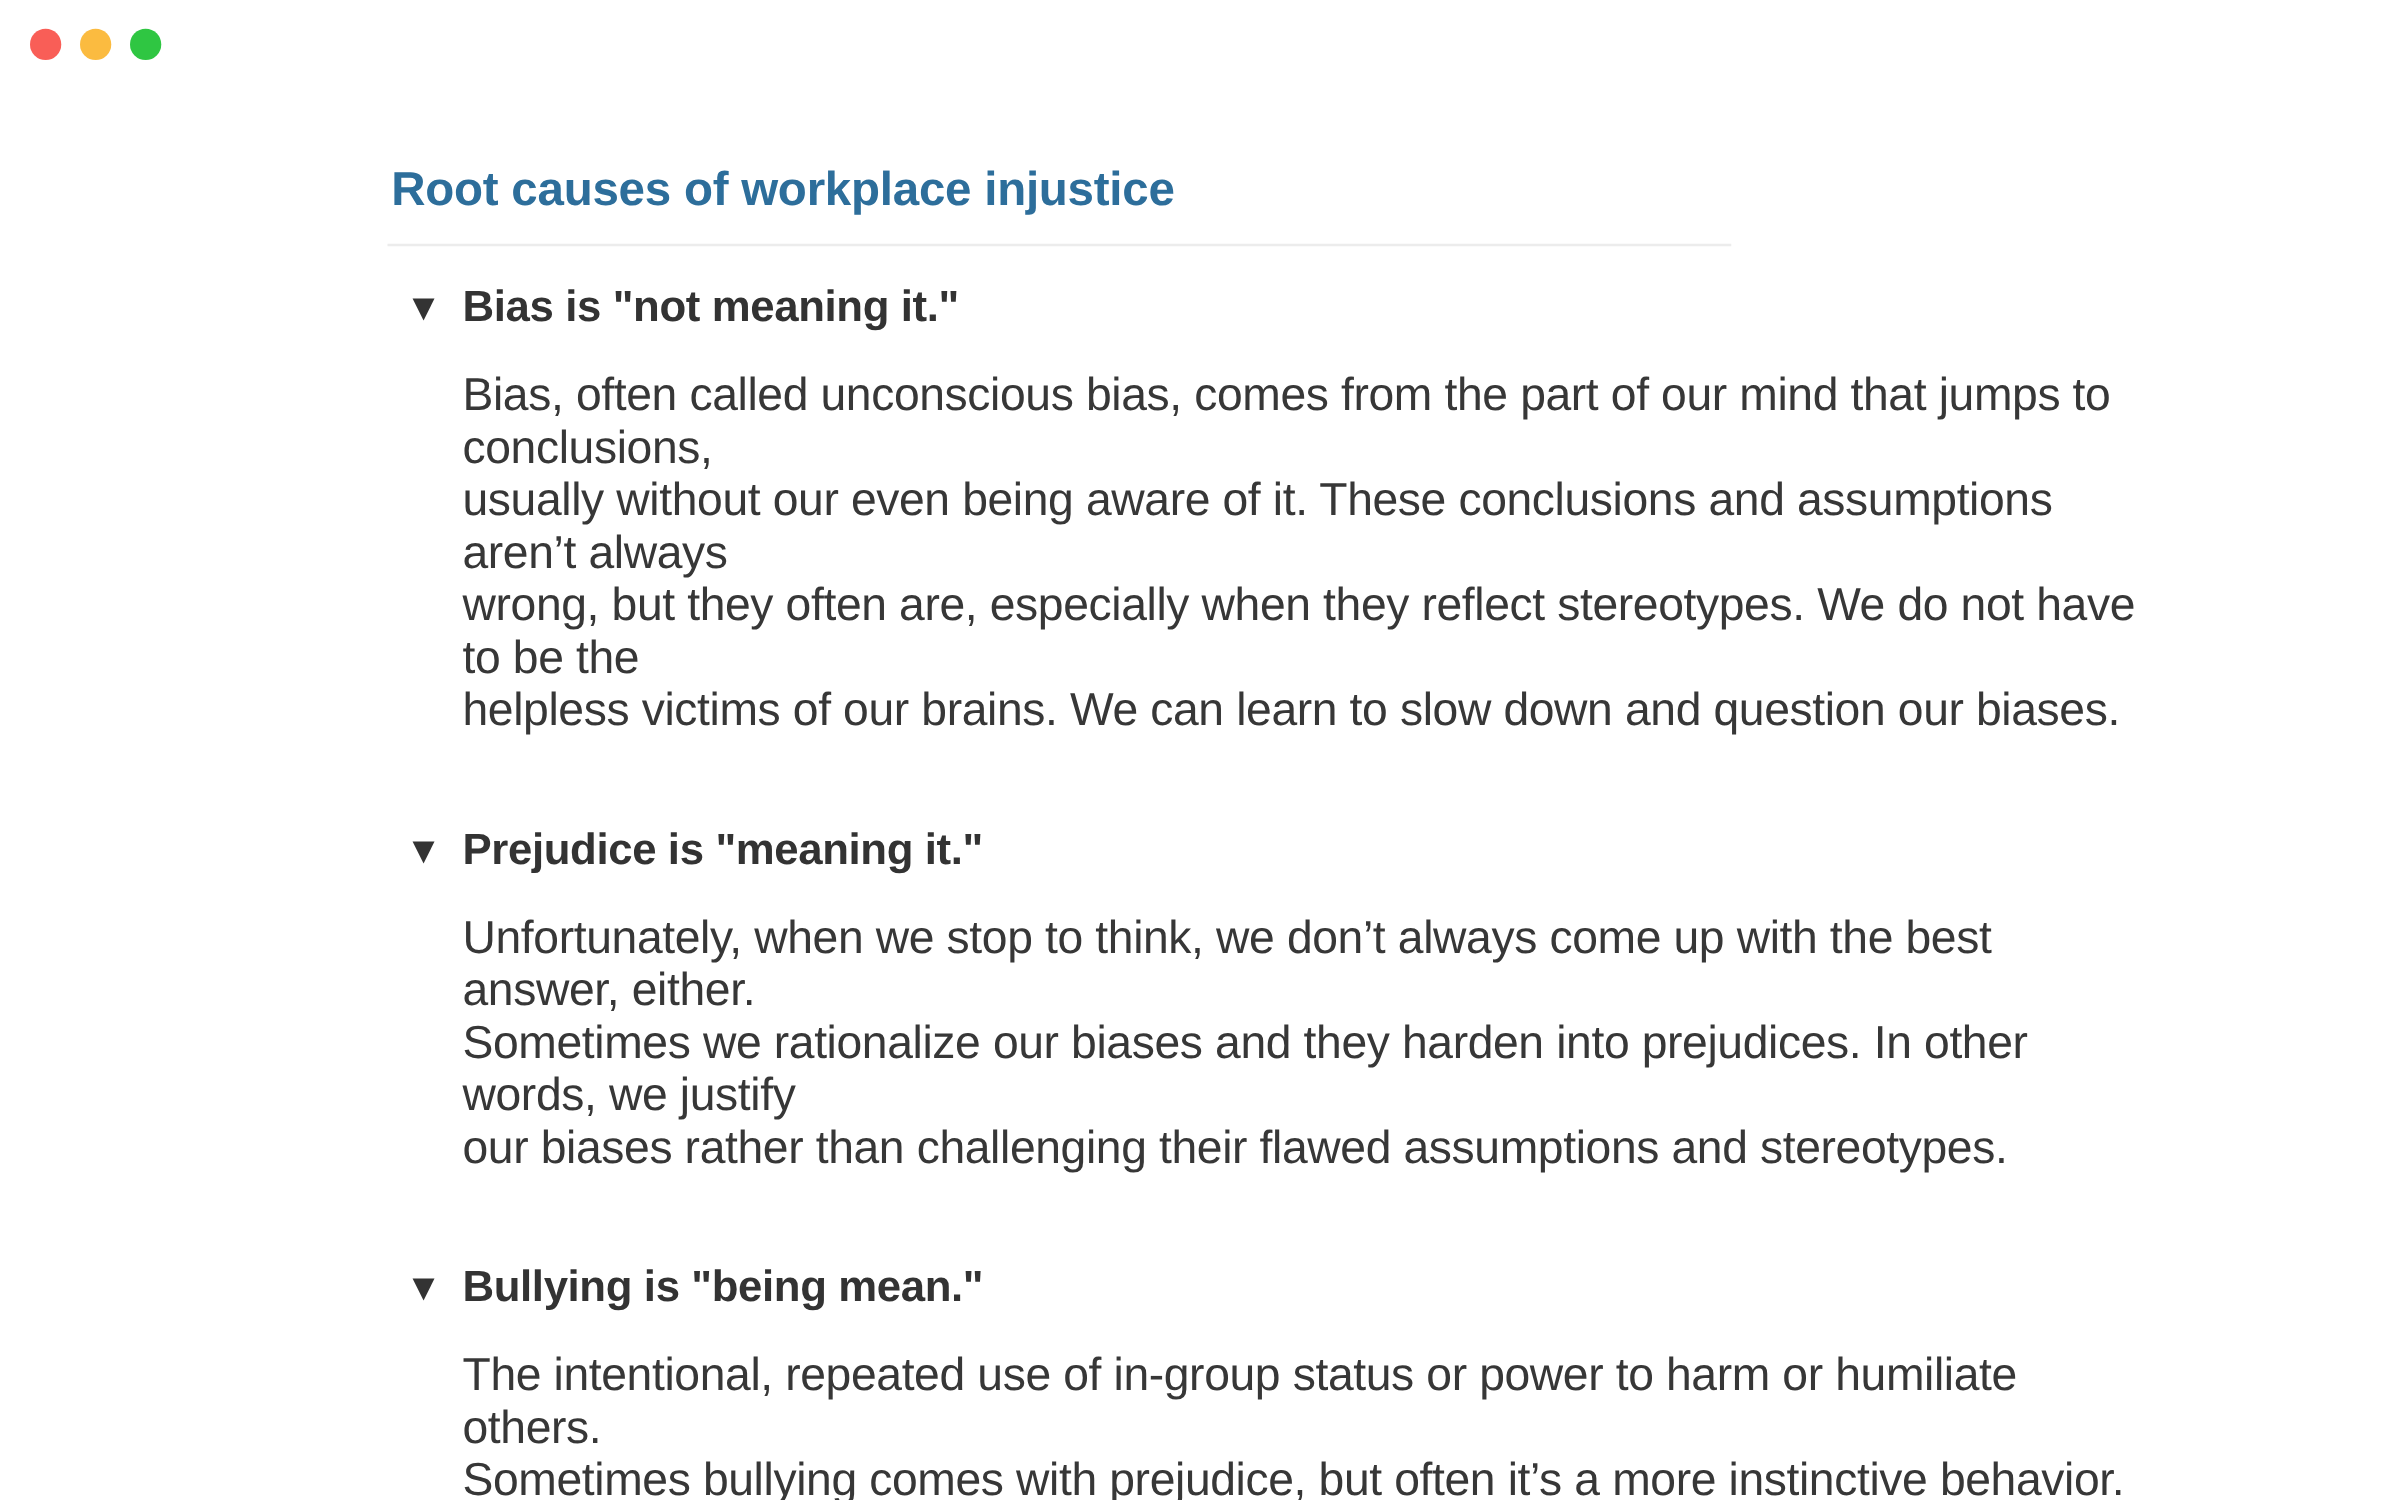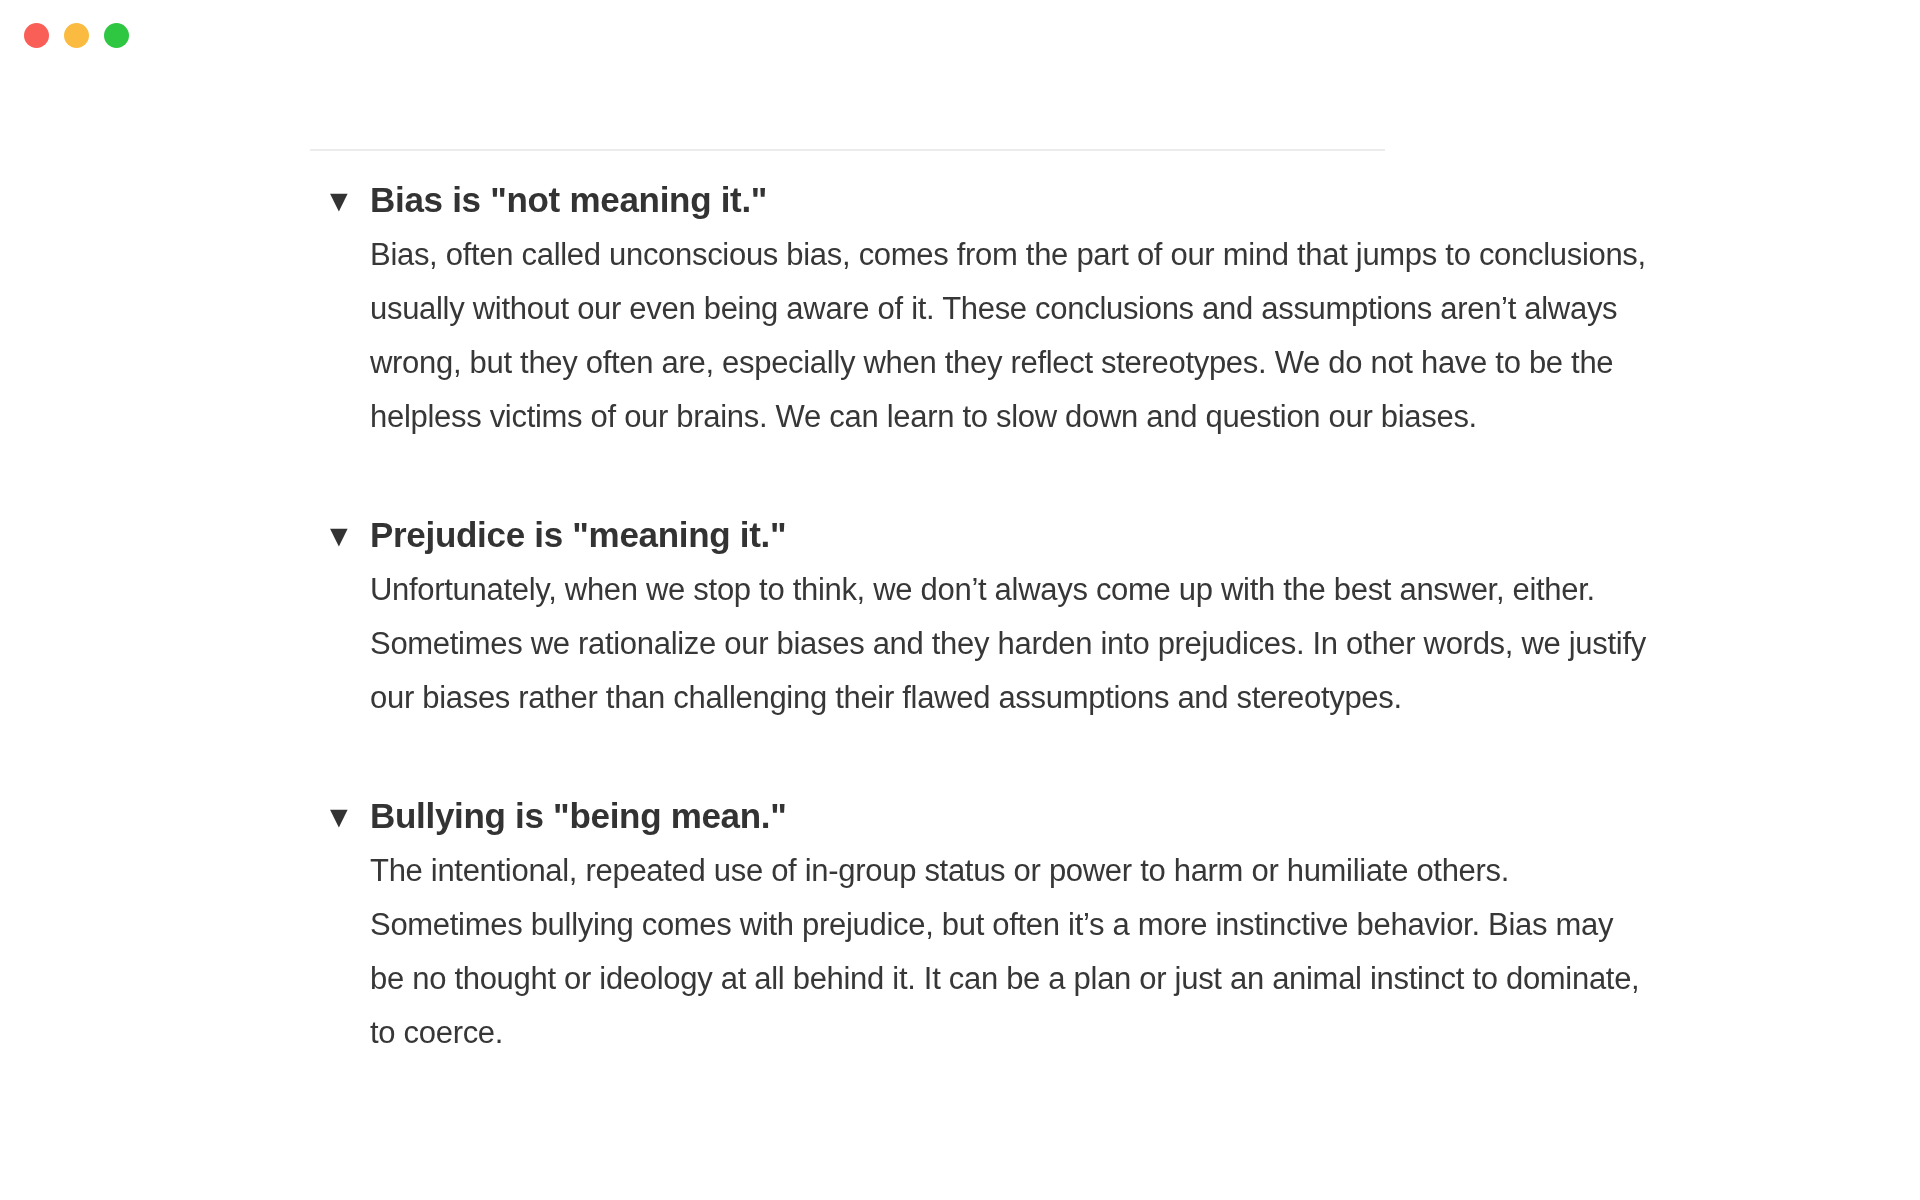--- a/index.html
+++ b/index.html
@@ -74,42 +74,43 @@
   .heading {
     margin-left: 21px;
     font-size: 35px;
     line-height: 47px;
     font-weight: 700;
     letter-spacing: -0.3px;
     color: var(--color-heading_text, #333333);
   }
   .para {
     margin-left: 60px;
-    margin-top: 4px;
-    font-size: 31px;
-    line-height: 54px;
+    margin-top: 25px;
+    font-size: 37px;
+    line-height: 42px;
     letter-spacing: -0.3px;
     color: var(--color-body_text, #373737);
     white-space: pre-line;
     max-width: 1340px;
   }
 </style>
 </head>
 <body>
 
 <div>
 
   <div class="window-controls">
     <span class="dot dot-close"></span>
     <span class="dot dot-minimize"></span>
     <span class="dot dot-zoom"></span>
   </div>
 
   <main class="content">
 
+    <h1 class="doc-title">Root causes of workplace injustice</h1>
 
     <hr class="divider">
 
     <section class="toggle-section">
       <div class="heading-row">
         <span class="toggle">▼</span>
         <h2 class="heading">Bias is "not meaning it."</h2>
       </div>
       <p class="para">Bias, often called unconscious bias, comes from the part of our mind that jumps to conclusions,
 usually without our even being aware of it. These conclusions and assumptions aren’t always

